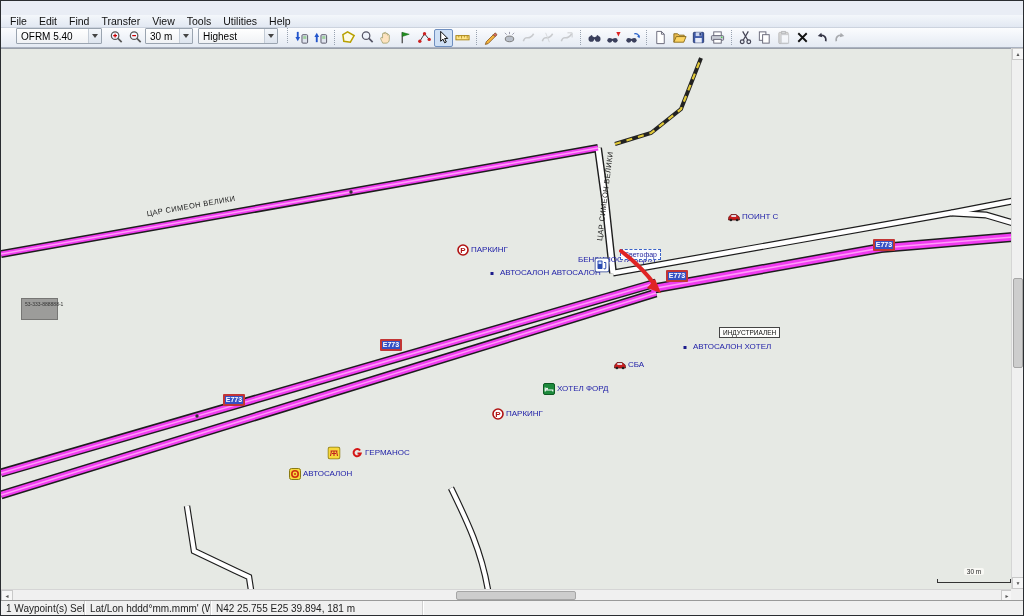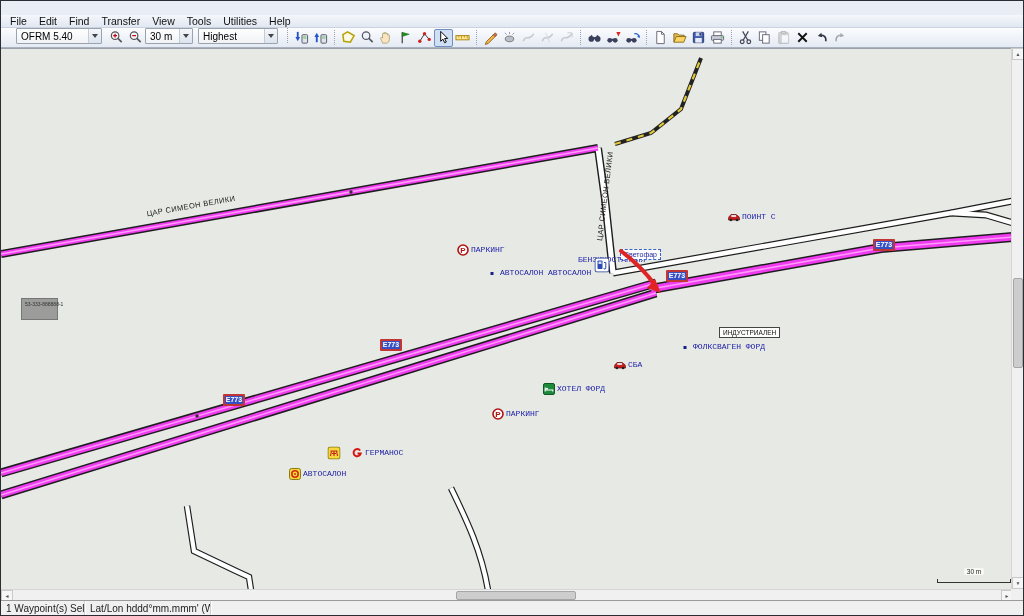--- a/index.html
+++ b/index.html
@@ -37,21 +37,21 @@
   .tb-btn.active{background:#cfe0f5;border:1px solid #6f8fc0;border-radius:2px;}
   .tb-btn.disabled{opacity:.38;filter:grayscale(85%);}
   .tb-sep{display:inline-block;width:1px;height:15px;border-left:1px dotted #98a2b0;margin:0 4px;}
 
   
   .maparea{position:absolute;left:0;top:47px;width:1012px;height:541px;background:#e6e9e4;overflow:hidden;border-top:1px solid #9aa0aa;}
   #roads,#overlay{position:absolute;left:0;top:0;}
   #overlay{z-index:30;pointer-events:none;}
   .poi{position:absolute;z-index:10;}
   .poi-ic{position:absolute;transform:translate(-50%,-50%);z-index:2;line-height:0;}
-  .poi-label{position:absolute;left:8px;top:-5px;font-size:8px;color:#2121a8;white-space:nowrap;z-index:1;font-family:Liberation Mono, monospace;}
+  .poi-label{position:absolute;left:8px;top:-5px;font-size:8px;color:#2121a8;white-space:nowrap;z-index:1;}
   .street-label{position:absolute;font-size:7.5px;color:#1d1d1d;letter-spacing:.4px;white-space:nowrap;z-index:5;}
   .shield{position:absolute;transform:translate(-50%,-50%);width:22px;height:12px;background:#3550c4;border:2px solid #c23535;
     color:#fff;font-size:7px;font-weight:bold;text-align:center;line-height:8px;z-index:8;border-radius:1px;}
   .area-label{position:absolute;left:718px;top:278px;background:#fdfdfb;border:1px solid #444;font-size:6.5px;color:#111;
     padding:1px 3px;z-index:6;white-space:nowrap;}
   .building{position:absolute;left:20px;top:249px;width:37px;height:22px;background:#9c9c9a;border:1px solid #767674;z-index:4;}
   .building-label{position:absolute;left:24px;top:252px;font-size:5px;color:#333;z-index:5;white-space:nowrap;}
   .waypoint-box{position:absolute;left:619px;top:200px;background:#fbfdff;border:1px dashed #3b62c6;font-size:7px;color:#23249c;
     padding:1px 3px;z-index:25;white-space:nowrap;}
   .scalebar{position:absolute;left:936px;top:511px;width:74px;z-index:12;text-align:center;}
@@ -386,21 +386,21 @@
               <rect x="3.8" y="2.6" width="4.8" height="1.8" fill="#e8eef8"></rect>
               <circle cx="3.4" cy="7.6" r="1.3" fill="#222"></circle>
               <circle cx="9.6" cy="7.6" r="1.3" fill="#222"></circle>
             </svg></span>
           <span class="poi-label">ПОИНТ С</span>
         </div>
         <div class="poi" style="left: 684px; top: 298px;">
           <span class="poi-ic"><svg width="4" height="4" viewBox="0 0 4 4">
               <rect x="0.5" y="0.5" width="3" height="3" fill="#1c1c8c"></rect>
             </svg></span>
-          <span class="poi-label">ФОЛКСВАГЕН ФОРД</span>
+          <span class="poi-label">АВТОСАЛОН ХОТЕЛ</span>
         </div>
         <div class="poi" style="left: 619px; top: 316px;">
           <span class="poi-ic"><svg width="13" height="9" viewBox="0 0 13 9">
               <path d="M1 6c0-2 1.5-2.5 2.5-4h5C10.5 3.5 12 4 12 6v1.5H1z" fill="#c81e1e" stroke="#5a0c0c" stroke-width=".7"></path>
               <rect x="3.8" y="2.6" width="4.8" height="1.8" fill="#e8eef8"></rect>
               <circle cx="3.4" cy="7.6" r="1.3" fill="#222"></circle>
               <circle cx="9.6" cy="7.6" r="1.3" fill="#222"></circle>
             </svg></span>
           <span class="poi-label">СБА</span>
         </div>
@@ -474,15 +474,16 @@
   <div class="hscroll">
     <span class="sb-btn" style="left:0">◄</span>
     <span class="hthumb"></span>
     <span class="sb-btn" style="right:0">►</span>
   </div>
   <div class="sb-corner"></div>
 
   <div class="statusbar">
     <span class="sb-sec sb-1">1 Waypoint(s) Selected</span>
     <span class="sb-sec sb-2">Lat/Lon hddd°mm.mmm' (WGS 84)</span>
+    <span class="sb-sec sb-3">N42 25.755 E25 39.894, 181 m</span>
     <span class="sb-sec sb-4"></span>
   </div>
 </div>
 
 </body></html>

